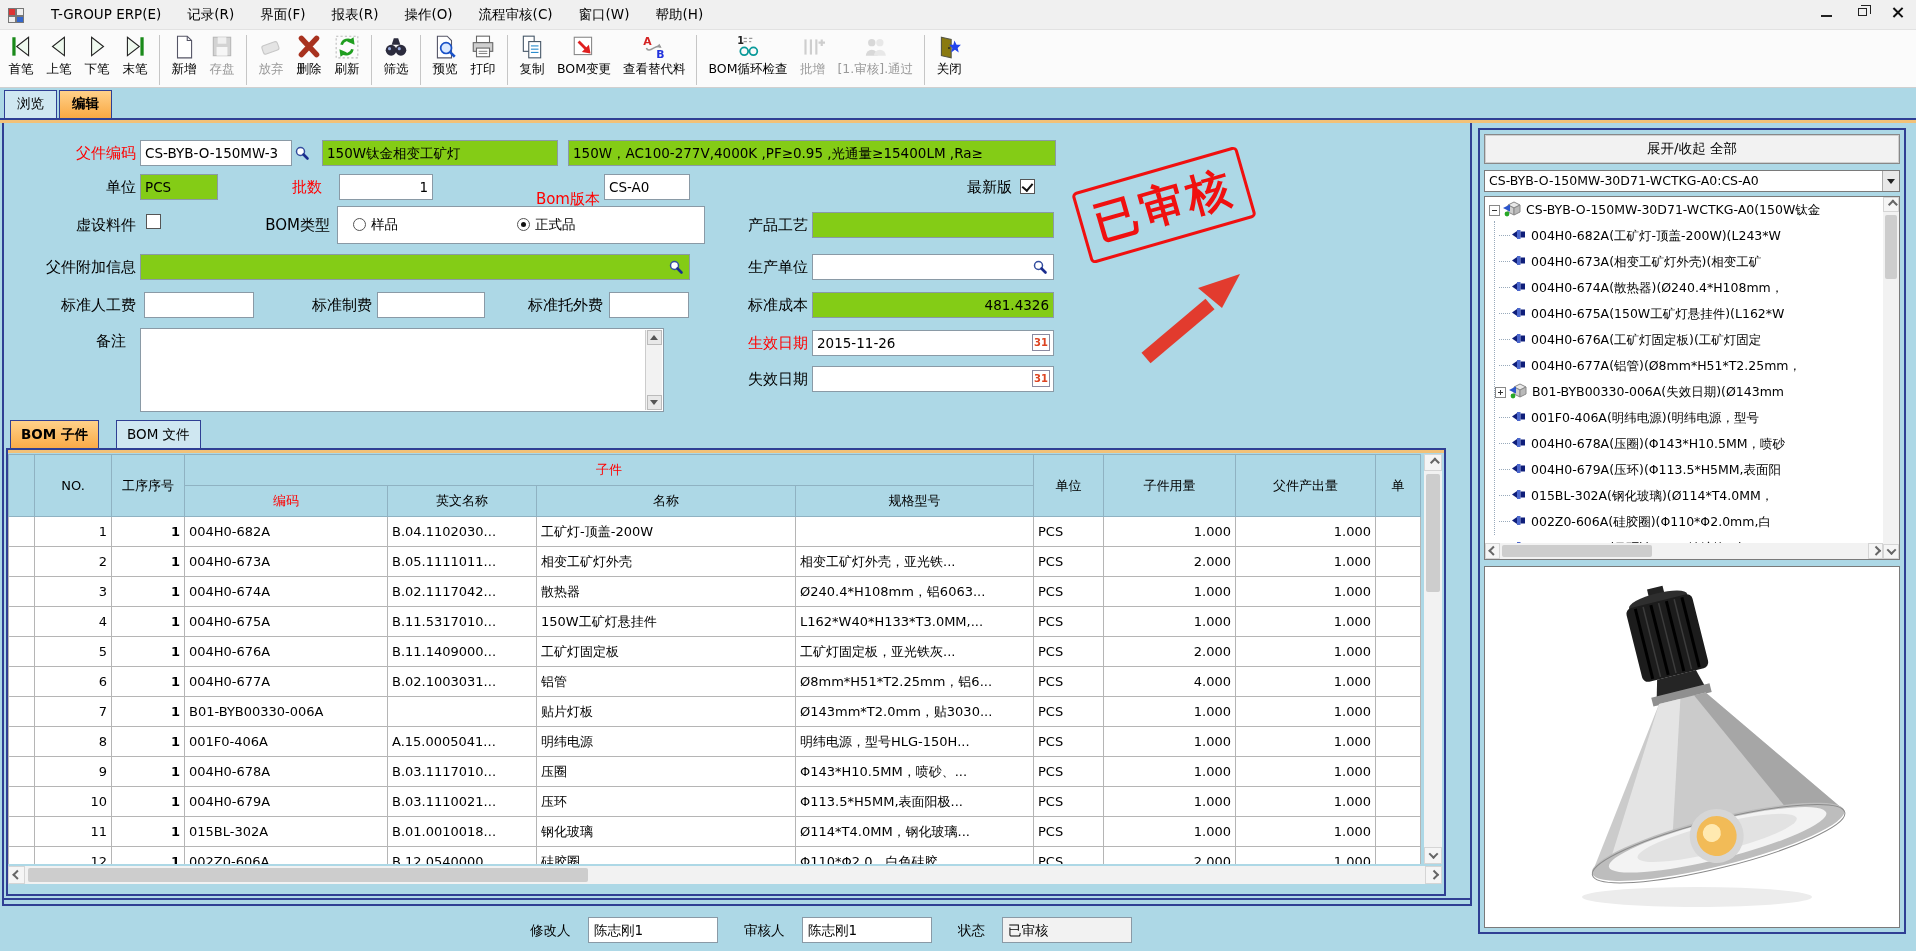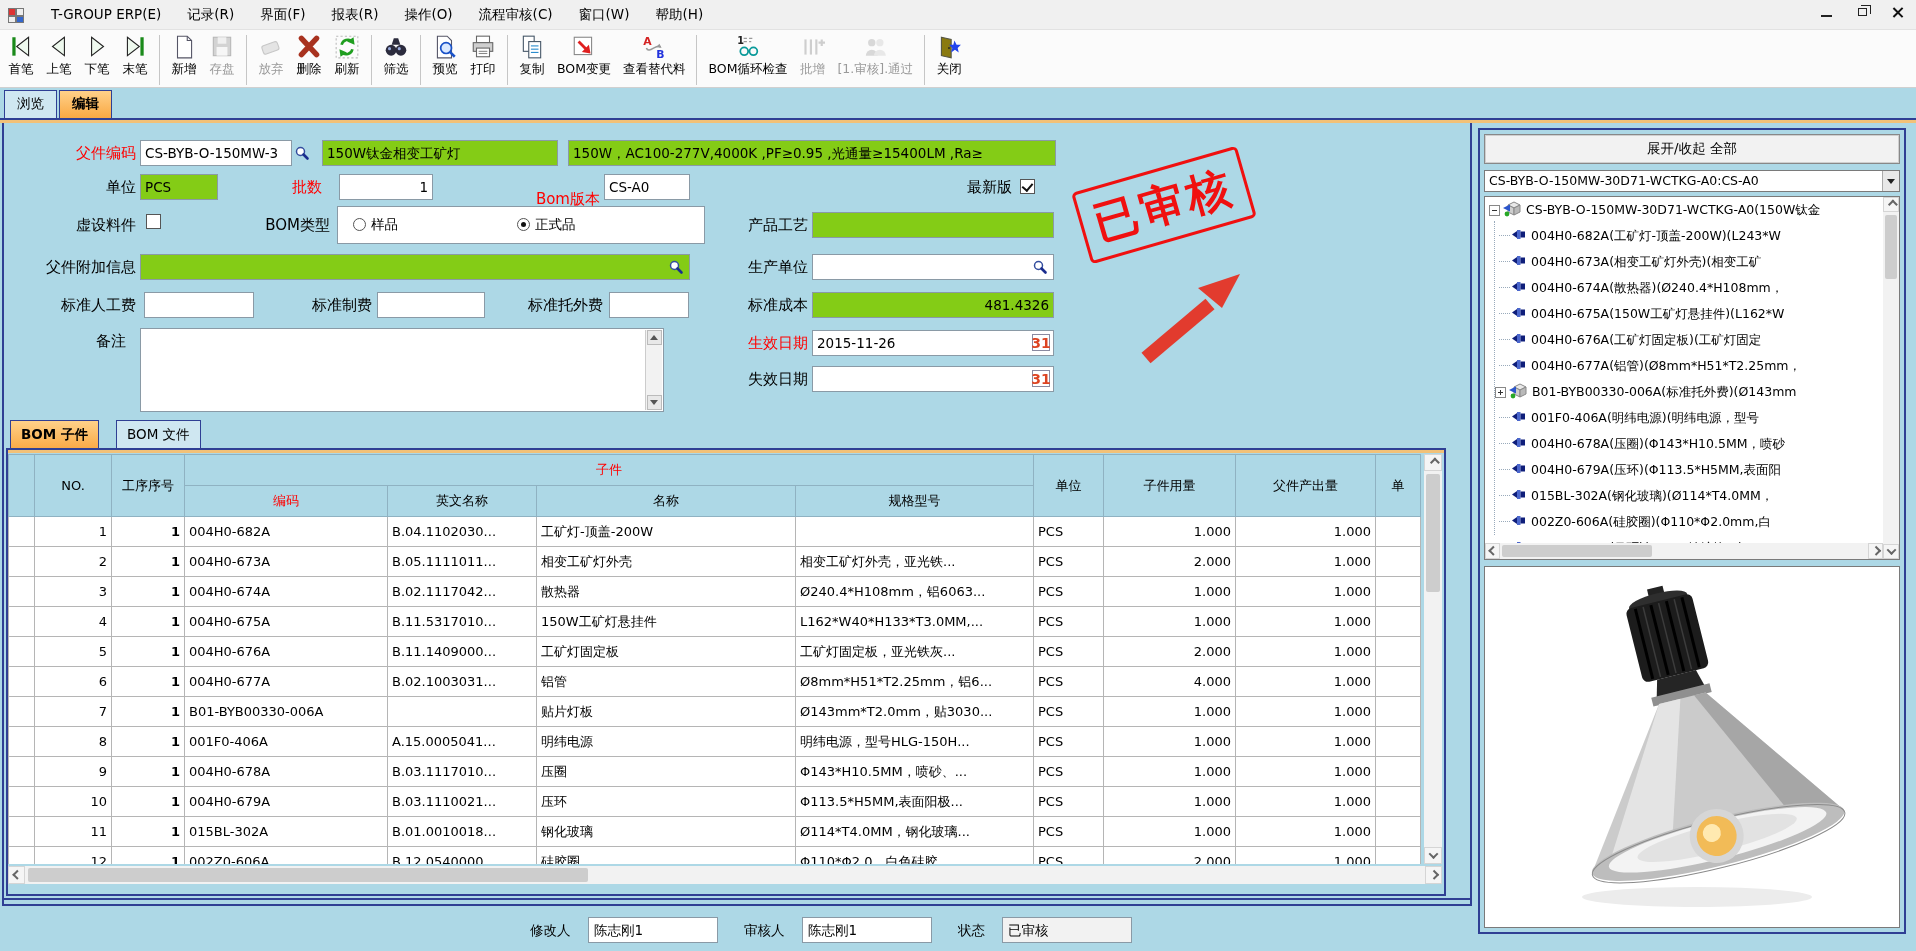--- a/index.html
+++ b/index.html
@@ -44,21 +44,21 @@
 
   
   .lbl { position:absolute; font-size:15px; text-align:right; line-height:26px; height:26px; white-space:nowrap; }
   .lbl.red { color:#f00; }
   .fld { position:absolute; height:26px; background:#fff; border:1px solid #8a9aa6; font-size:13.5px;
     line-height:24px; padding:0 4px; white-space:nowrap; overflow:hidden; }
   .fld.ro { background:#84cc16; }
   .fld.num { text-align:right; }
   .magbtn { position:absolute; width:20px; height:22px; display:flex; align-items:center; justify-content:center; }
   .calbtn { position:absolute; width:18px; height:17px; background:#fff; border:1px solid #8a8aa0;
-    font-size:14px; font-weight:bold; color:#d42; display:flex; align-items:center; justify-content:center; }
+    font-size:10px; font-weight:bold; color:#d42; display:flex; align-items:center; justify-content:center; }
   .cb { position:absolute; width:15px; height:15px; background:#fff; border:1px solid #555; }
   .cb.checked::after { content:""; position:absolute; left:3px; top:1px; width:5px; height:8px;
     border-right:2px solid #111; border-bottom:2px solid #111; transform:rotate(40deg); }
   .radio { width:13px; height:13px; border:1px solid #555; border-radius:50%; background:#fff; position:relative; display:inline-block; }
   .radio.on::after { content:""; position:absolute; left:3px; top:3px; width:5px; height:5px; border-radius:50%; background:#111; }
   #bomtype-box { position:absolute; left:337px; top:206px; width:368px; height:38px; background:#fff; border:1px solid #8a9aa6; }
   #remark-ta { position:absolute; left:140px; top:328px; width:524px; height:84px; background:#fff; border:1px solid #8a9aa6; }
   .ta-scroll { position:absolute; right:1px; top:1px; bottom:1px; width:17px; background:#f2f2f2; border-left:1px solid #ccc;
     display:flex; flex-direction:column; justify-content:space-between; align-items:center; }
   .sq-btn { width:15px; height:15px; background:#e8e8e8; border:1px solid #bbb; display:flex; align-items:center; justify-content:center; }
@@ -747,21 +747,21 @@
       <span class="cube">
         <svg width="20" height="17" viewBox="0 0 20 17">
             <polygon points="5,5 11,2 17,5 11,8" fill="#e8e8e8" stroke="#888"></polygon>
             <polygon points="5,5 11,8 11,15 5,12" fill="#cfcfcf" stroke="#888"></polygon>
             <polygon points="17,5 11,8 11,15 17,12" fill="#b9b9b9" stroke="#888"></polygon>
             <polygon points="0,8 7,4.5 7,11.5" fill="#2b55cc"></polygon>
             <circle cx="4" cy="14" r="2.4" fill="#27a827"></circle>
           </svg>
       </span>
 
-      <span class="tlabel">B01-BYB00330-006A(标准托外费)(Ø143mm</span>
+      <span class="tlabel">B01-BYB00330-006A(失效日期)(Ø143mm</span>
     </div>
       <div class="trow node">
 
       <span class="pin">
         <svg width="16" height="13" viewBox="0 0 16 13">
             <polygon points="1,6.5 6,3 6,10" fill="#0f1e7a"></polygon>
             <rect x="6" y="2" width="3.5" height="9" fill="#4a66cc"></rect>
             <rect x="9.5" y="3.5" width="4.5" height="6" fill="#0f1e7a"></rect>
           </svg>
       </span>

